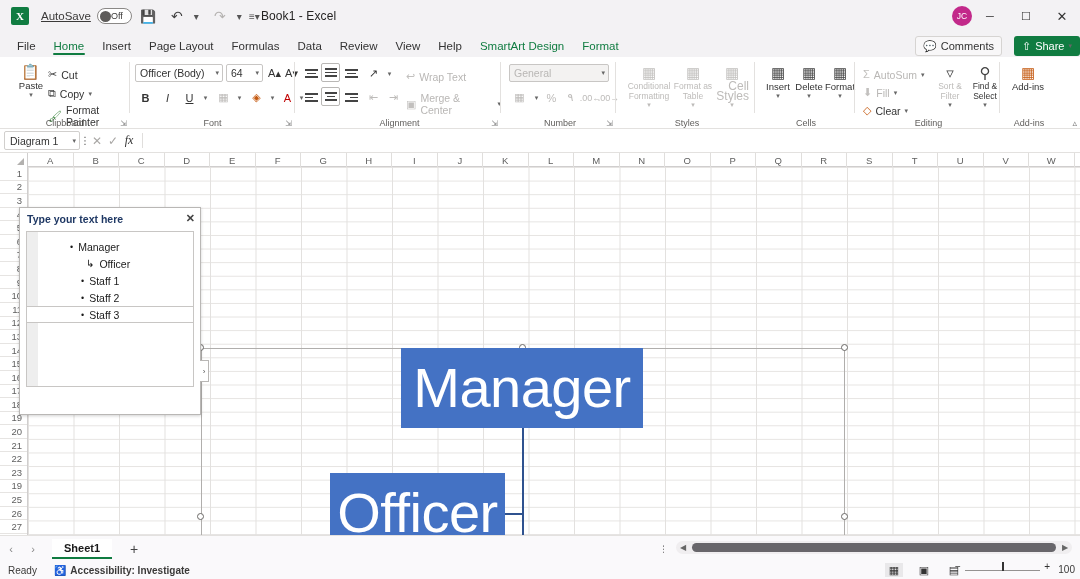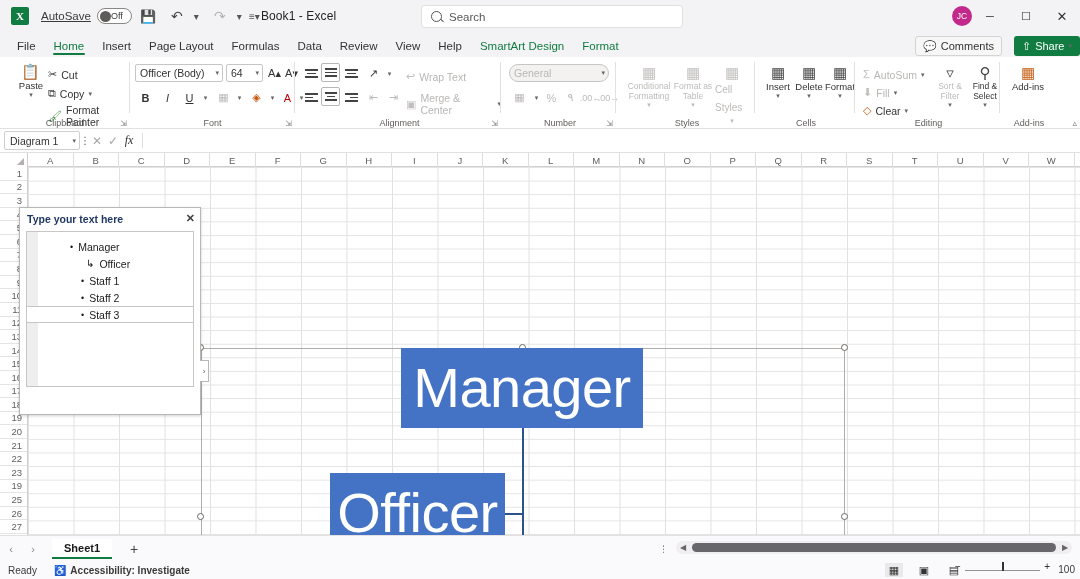--- a/index.html
+++ b/index.html
@@ -281,24 +281,20 @@
 
     <div class="tb-icon save">💾</div>
     <div class="tb-icon">↶</div>
     <div class="tb-icon small">▾</div>
     <div class="tb-icon dim">↷</div>
     <div class="tb-icon small dim">▾</div>
     <div class="tb-icon small">≡▾</div>
 
     <div class="doc-title">Book1  -  Excel</div>
 
-    <div class="searchbox">
-      <span class="mag"></span>
-      <span class="ph">Search</span>
-    </div>
 
     <div class="avatar">JC</div>
     <div class="wbtn min">─</div>
     <div class="wbtn max">☐</div>
     <div class="wbtn close">✕</div>
   </div>
 
   <div class="tabstrip">
     <div class="tab">File</div>
     <div class="tab active">Home</div>
@@ -444,21 +440,21 @@
         <span>Merge &amp; Center</span>
         <span class="caret">▾</span>
       </div>
 
       <div class="glabel">Alignment</div>
       <div class="launcher">⇲</div>
       <div class="gsep"></div>
     </div>
 
     <div class="rgroup" style="left:504px; width:112px;">
-      <div class="cb dim" style="left:5px; top:7px; width:100px;border-radius:9px;">
+      <div class="cb dim" style="left:5px; top:7px; width:100px;">
         <span>General</span>
         <span class="caret">▾</span>
       </div>
       <div class="sqbtn dim" style="left:6px; top:31px;">▦</div>
       <div class="sqbtn" style="left:23px; top:31px;">
           <span class="caret">▾</span>
         </div>
       <div class="sqbtn dim" style="left:38px; top:31px;">%</div>
       <div class="sqbtn dim" style="left:57px; top:31px;">٩</div>
       <div class="sqbtn dim" style="left:77px; top:31px; font-size:9px;">.00←</div>
@@ -474,21 +470,21 @@
         <span style="font-size:8.5px; color:#bdbbb9; text-align:center; line-height:10px;">Conditional Formatting</span>
         <span class="caret" style="color:#bdbbb9;">▾</span>
       </div>
       <div class="bigbtn" style="left:54px; top:7px; width:40px;">
         <span class="glyph dim">▦</span>
         <span style="font-size:8.5px; color:#bdbbb9; text-align:center; line-height:10px;">Format as Table</span>
         <span class="caret" style="color:#bdbbb9;">▾</span>
       </div>
       <div class="bigbtn" style="left:96px; top:7px; width:34px;">
         <span class="glyph dim">▦</span>
-        <span style="font-size:10px; color:#bdbbb9; text-align:left; line-height:18px;">Cell Styles</span>
+        <span style="font-size:12px; color:#bdbbb9; text-align:right; line-height:10px;">Cell Styles</span>
         <span class="caret" style="color:#bdbbb9;">▾</span>
       </div>
       <div class="glabel">Styles</div>
       <div class="gsep"></div>
     </div>
 
     <div class="rgroup" style="left:757px; width:98px;">
       <div class="bigbtn" style="left:4px; top:7px;">
         <span class="glyph">▦</span>
         <span style="font-size:9.5px;">Insert</span>

